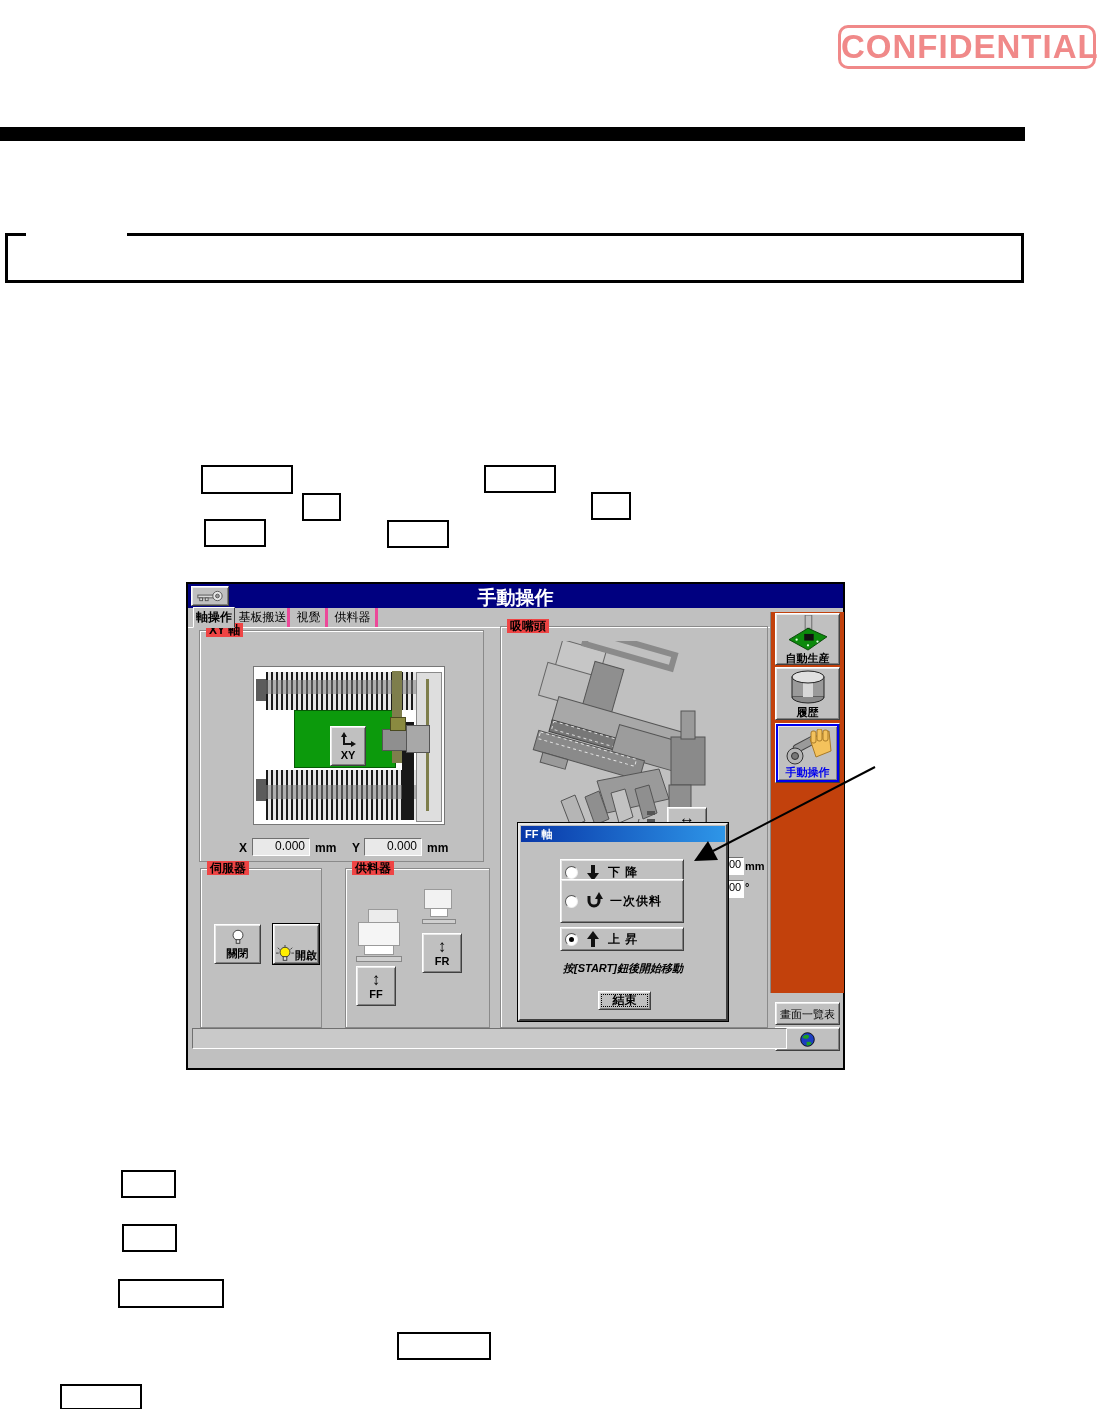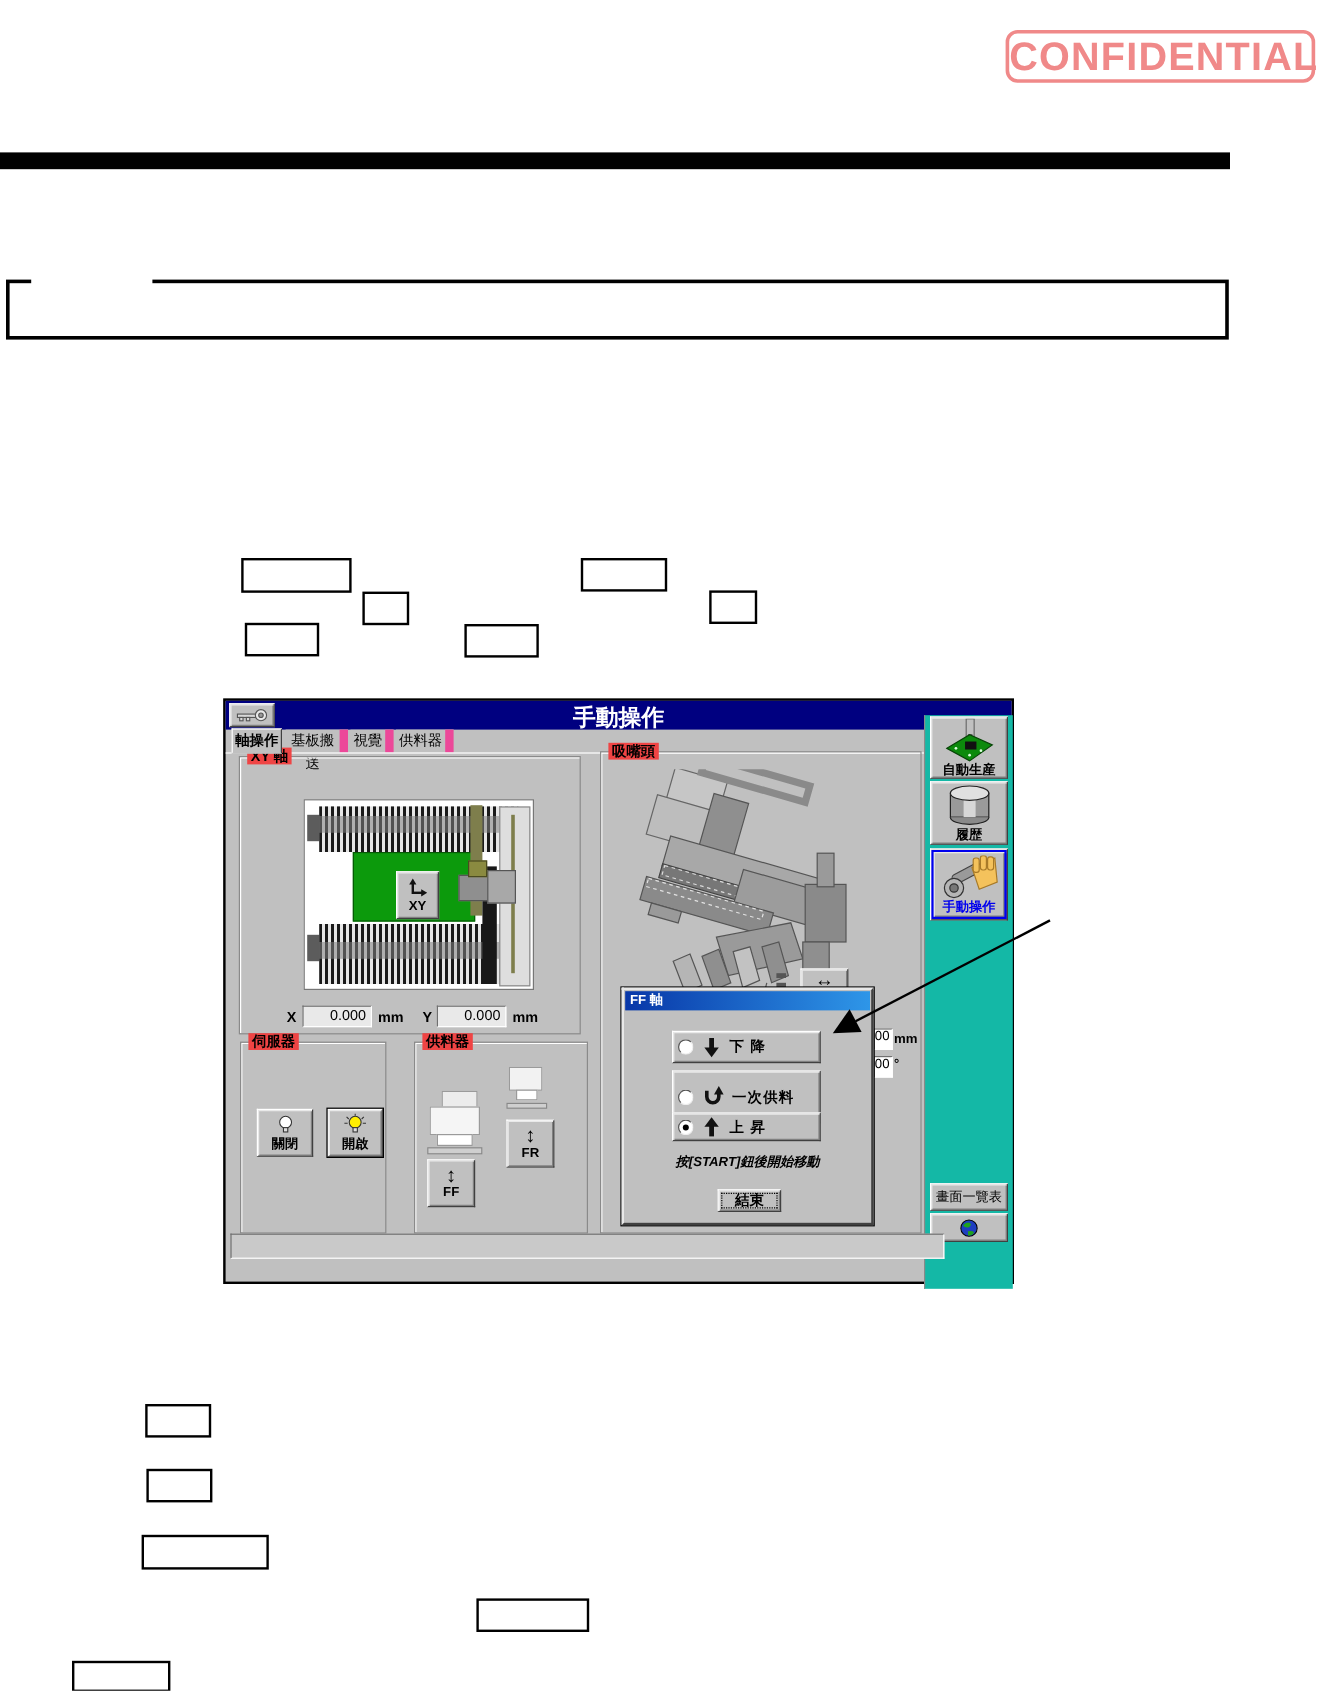--- a/index.html
+++ b/index.html
@@ -13,21 +13,21 @@
   .headgap{left:26px;top:231px;width:101px;height:8px;background:#fff;z-index:3;}
   .pbox{position:absolute;border:2px solid #000;background:#fff;}
   
   .ui{left:186px;top:582px;width:655px;height:484px;border:2px solid #000;background:#c0c0c0;}
   .titlebar{left:0;top:0;width:100%;height:24px;background:#000080;}
   .titletext{width:100%;top:1px;text-align:center;color:#fff;font-size:19px;font-weight:bold;}
   .btn3d{position:absolute;background:#c0c0c0;border:1px solid;border-color:#fff #404040 #404040 #fff;
     box-shadow:inset 1px 1px 0 #e9e9e9, inset -1px -1px 0 #808080;box-sizing:border-box;}
   .keybtn{left:3px;top:2px;width:38px;height:20px;display:flex;align-items:center;justify-content:center;}
   .tab{position:absolute;top:24px;height:19px;background:#c0c0c0;font-size:12px;text-align:center;line-height:19px;
-    border-right:7px solid #ec4899;box-sizing:border-box;}
+    border-right:3px solid #ec4899;box-sizing:border-box;}
   .tab.active{top:23px;height:21px;font-weight:bold;border:1px solid;border-color:#fff #404040 #c0c0c0 #fff;z-index:2;}
   .content-top{left:0;top:43px;width:100%;height:1px;background:#fff;}
   .group{position:absolute;border:1px solid #8a8a8a;box-shadow:inset 1px 1px 0 #ffffff;box-sizing:border-box;}
   .grouplabel{position:absolute;top:-8px;left:6px;background:#ef4444;padding:0 3px;font-size:12px;font-weight:bold;line-height:14px;}
   
   .machine{left:53px;top:35px;width:190px;height:157px;background:#fff;border:1px solid #777;overflow:hidden;}
   .stripes{position:absolute;background:repeating-linear-gradient(90deg,#1a1a1a 0 2px,#e6e6e6 2px 5px);}
   .grayband{position:absolute;background:rgba(130,130,130,.55);}
   .readout{font-size:12px;font-weight:bold;}
   .field{position:absolute;background:#e9e9e9;border:1px solid;border-color:#707070 #fff #fff #707070;
@@ -40,21 +40,21 @@
   .radio{width:11px;height:11px;border-radius:50%;background:#fff;border:1px solid;border-color:#555 #eee #eee #555;position:relative;flex:0 0 auto;}
   .radio.checked::after{content:"";position:absolute;left:3px;top:3px;width:5px;height:5px;border-radius:50%;background:#000;}
   .optlabel{font-size:12px;font-weight:bold;letter-spacing:1px;}
   .hint{left:0;top:136px;width:100%;text-align:center;font-size:11px;font-weight:bold;font-style:italic;}
   .endbtn{left:78px;top:166px;width:53px;height:19px;font-size:12px;font-weight:bold;text-align:center;line-height:17px;}
   .endbtn::after{content:"";position:absolute;left:2px;top:2px;right:2px;bottom:2px;border:1px dotted #000;}
   .clipfield{position:absolute;width:14px;height:16px;background:#fff;border:1px solid;border-color:#707070 #fff #fff #707070;
     font-size:11px;overflow:hidden;text-align:left;}
   .clipunit{position:absolute;font-size:11px;font-weight:bold;}
   
-  .sidebar{left:582px;top:12px;width:73px;height:478px;background:#14b8a6;border-left:1px solid #8a8a8a;}
+  .sidebar{left:582px;top:28px;width:73px;height:381px;background:#c2410c;border-left:1px solid #8a8a8a;}
   .sbtn{left:4px;width:65px;display:flex;flex-direction:column;align-items:center;justify-content:center;gap:1px;}
   .sbtn .lbl{font-size:11px;font-weight:bold;line-height:12px;}
   .sbtn.selected{box-shadow:inset 0 0 0 2px #0000ee, inset 3px 3px 0 #e9e9e9, inset -3px -3px 0 #808080;}
   .sbtn.selected .lbl{color:#0000ee;}
   
   .msgbar{left:4px;top:444px;width:593px;height:19px;background:#c9c9c9;border:1px solid;border-color:#707070 #fff #fff #707070;}
   .statusbar{left:0;top:464px;width:100%;height:18px;background:#c0c0c0;border-top:1px solid #fff;}
   .scell{position:absolute;top:2px;height:13px;background:#c0c0c0;border:1px solid;border-color:#808080 #fff #fff #808080;}
   .sdate{font-size:11px;text-align:right;padding-right:4px;line-height:13px;box-sizing:border-box;}
   .feederimg{position:absolute;}
@@ -136,21 +136,21 @@
 
   <div class="group" style="left:12px;top:284px;width:122px;height:160px;">
     <span class="grouplabel">伺服器</span>
     <div class="btn3d" style="left:13px;top:55px;width:47px;height:40px;display:flex;flex-direction:column;align-items:center;justify-content:center;">
       <svg width="18" height="18" viewBox="0 0 20 20">
         <circle cx="10" cy="8" r="5.5" fill="#fff" stroke="#333"></circle>
         <rect x="8" y="13" width="4" height="4" fill="#ddd" stroke="#333"></rect>
       </svg>
       <span style="font-size:11px;font-weight:bold;">關閉</span>
     </div>
-    <div class="btn3d" style="left:72px;top:55px;width:46px;height:40px;display:flex;flex-direction:column;align-items:center;justify-content:center;outline:1px solid #000;">
+    <div class="btn3d" style="left:72px;top:55px;width:46px;height:40px;display:flex;flex-direction:row;align-items:flex-end;justify-content:center;outline:1px solid #000;">
       <svg width="20" height="18" viewBox="0 0 22 20">
         <g stroke="#333">
           <line x1="11" y1="0" x2="11" y2="2"></line>
             <line x1="3" y1="3" x2="5" y2="5"></line>
             <line x1="19" y1="3" x2="17" y2="5"></line>
           <line x1="1" y1="9" x2="4" y2="9"></line>
             <line x1="21" y1="9" x2="18" y2="9"></line>
         </g>
         <circle cx="11" cy="8" r="5.5" fill="#ffee00" stroke="#333"></circle>
         <rect x="9" y="13" width="4" height="4" fill="#ddd" stroke="#333"></rect>
@@ -230,21 +230,21 @@
 
     <div class="btn3d optrow" style="top:34px;height:27px;">
       <span class="radio"></span>
       <svg width="18" height="18" viewBox="0 0 18 18">
         <rect x="7" y="1" width="4" height="9" fill="#111"></rect>
           <polygon points="9,17 3,9 15,9" fill="#111"></polygon>
       </svg>
       <span class="optlabel">下 降</span>
     </div>
 
-    <div class="btn3d optrow" style="top:67px;height:44px;">
+    <div class="btn3d optrow" style="top:54px;height:44px;">
       <span class="radio"></span>
       <svg width="20" height="18" viewBox="0 0 20 18">
         <path d="M5 4 v5 a5 5 0 0 0 10 0 v-3" fill="none" stroke="#111" stroke-width="3"></path>
         <polygon points="15,0 11,7 19,7" fill="#111"></polygon>
       </svg>
       <span class="optlabel">一次供料</span>
     </div>
 
     <div class="btn3d optrow" style="top:102px;height:24px;">
       <span class="radio checked"></span>

